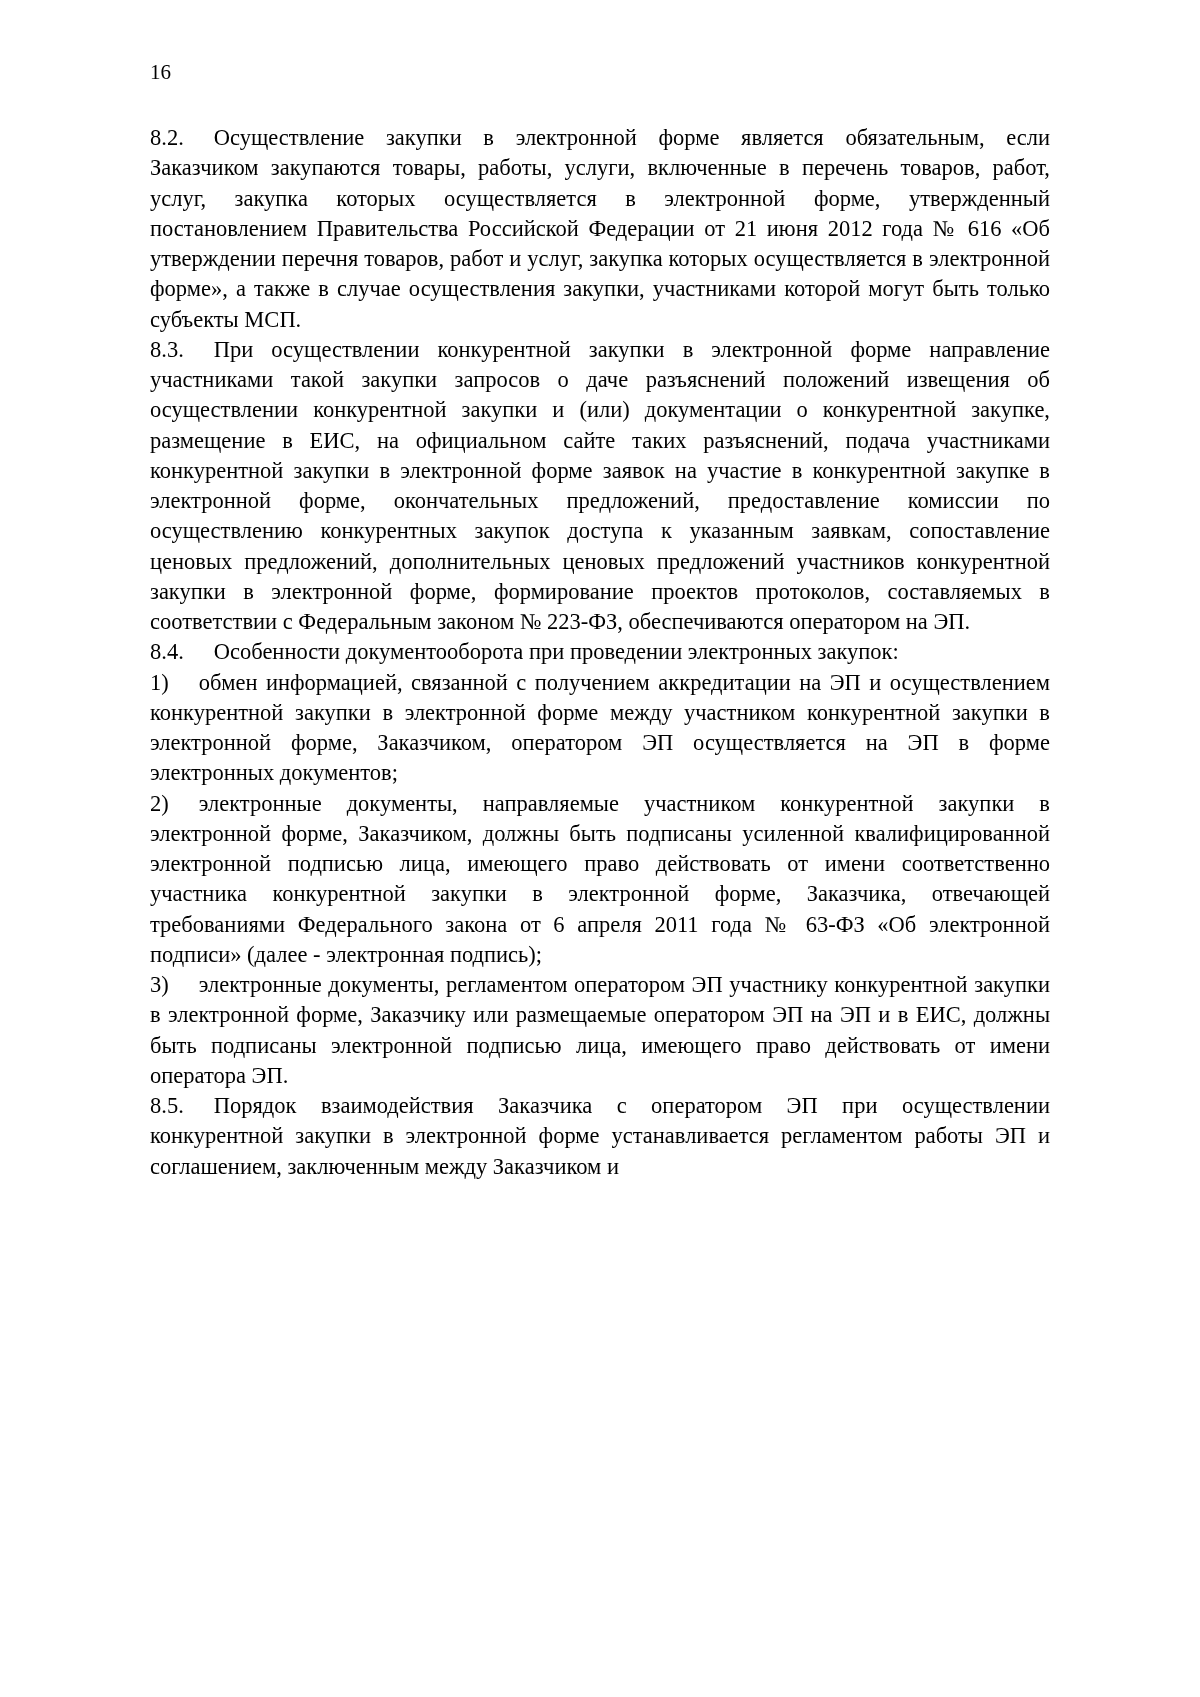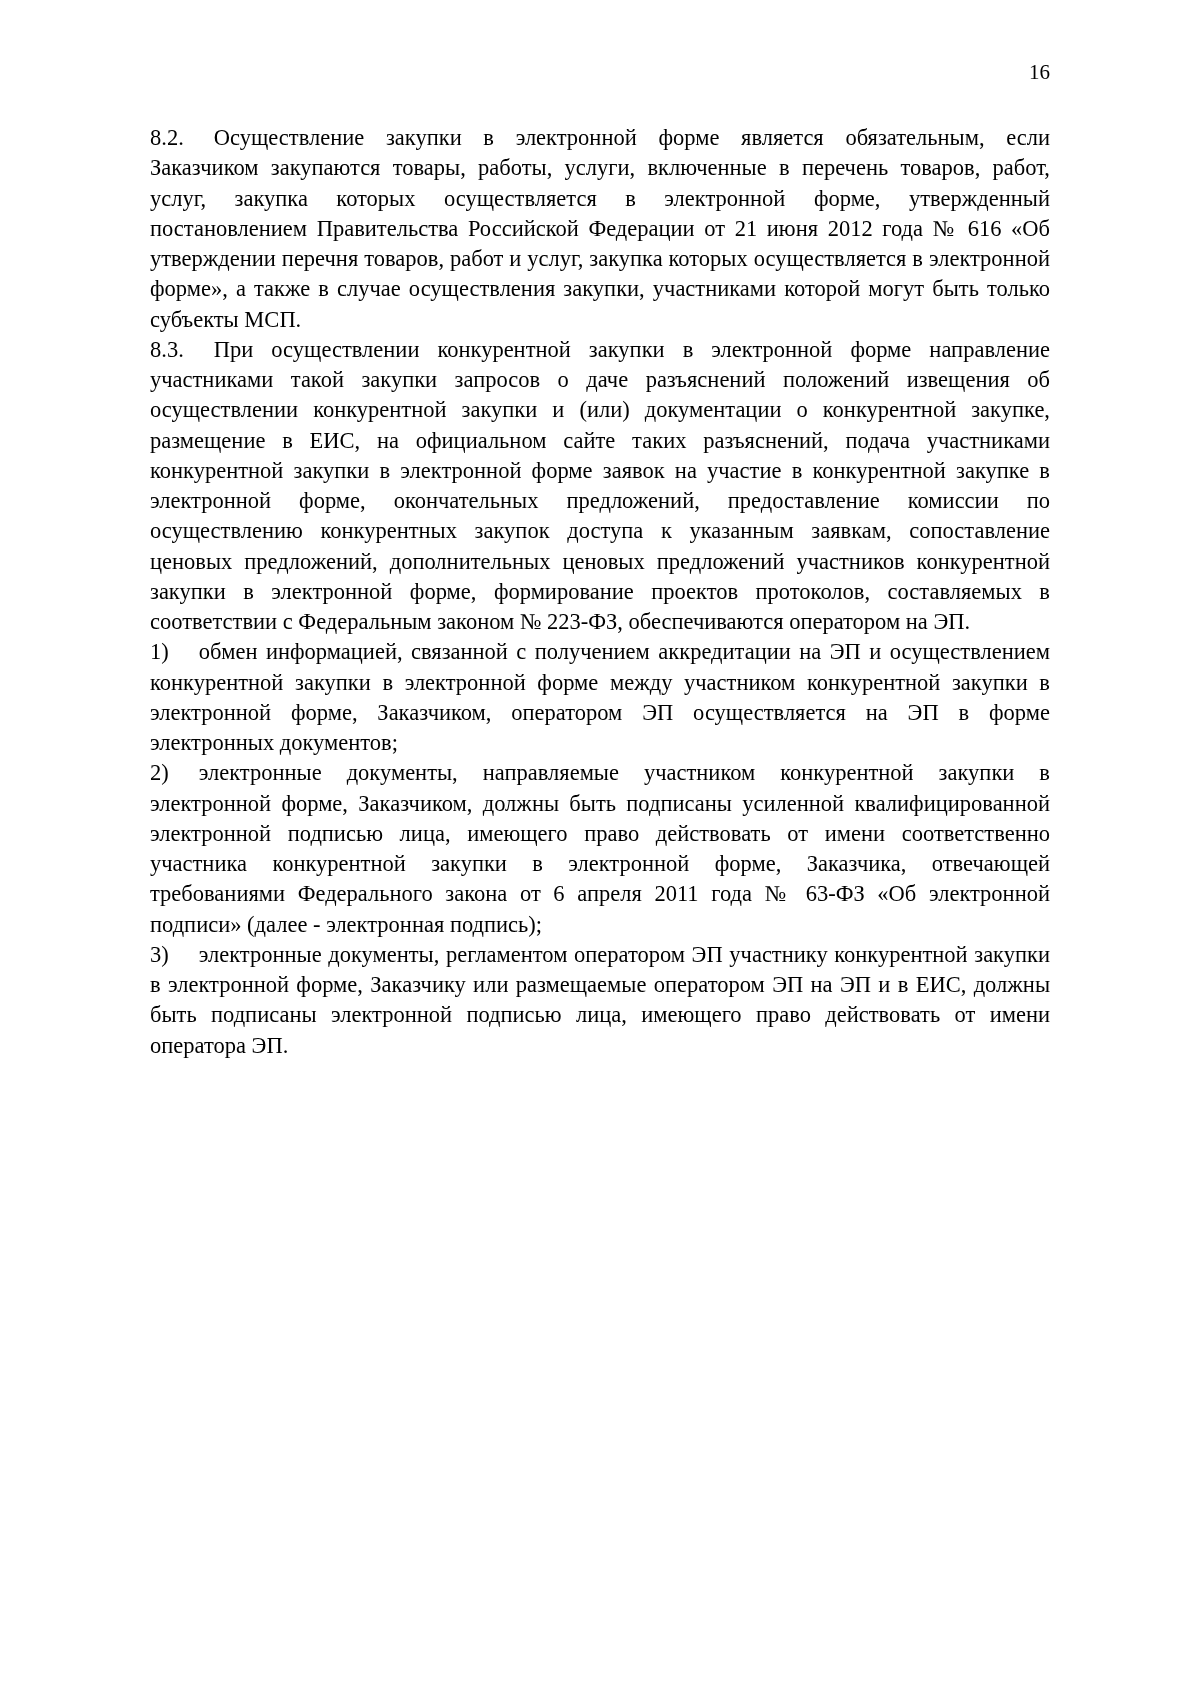--- a/index.html
+++ b/index.html
@@ -11,21 +11,21 @@
     width: 1200px;
     height: 1697px;
     background: #ffffff;
     position: relative;
     box-sizing: border-box;
     padding: 60px 150px 0 150px;
     font-family: "Liberation Serif", "DejaVu Serif", serif;
     color: #000000;
   }
   .page-number {
-    text-align: right;
+    text-align: left;
     font-size: 21px;
     line-height: 1.2;
     margin-bottom: 38px;
     font-family: "Liberation Serif", "DejaVu Serif", serif;
   }
   .doc-body {
     font-size: 22.5px;
     line-height: 1.345;
     text-align: justify;
     text-justify: inter-word;
@@ -53,28 +53,34 @@
 
 
     <p class="para-indent">
       <span>8.2.</span><span class="para-num-gap"></span><span>Осуществление закупки в электронной форме является обязательным, если Заказчиком закупаются товары, работы, услуги, включенные в перечень товаров, работ, услуг, закупка которых осуществляется в электронной форме, утвержденный постановлением Правительства Российской Федерации от 21 июня 2012 года № 616 «Об утверждении перечня товаров, работ и услуг, закупка которых осуществляется в электронной форме», а также в случае осуществления закупки, участниками которой могут быть  только субъекты МСП.</span>
     </p>
 
     <p class="para-indent">
       <span>8.3.</span><span class="para-num-gap"></span><span>При осуществлении конкурентной закупки в электронной форме направление участниками такой закупки запросов о даче разъяснений положений извещения об осуществлении конкурентной закупки и (или) документации о конкурентной закупке, размещение в ЕИС, на официальном сайте таких разъяснений, подача участниками конкурентной закупки в электронной форме заявок на участие в конкурентной закупке в электронной форме, окончательных предложений, предоставление комиссии по осуществлению конкурентных закупок доступа к указанным заявкам, сопоставление ценовых предложений, дополнительных ценовых предложений участников конкурентной закупки в электронной форме, формирование проектов протоколов, составляемых в соответствии с Федеральным законом № 223-ФЗ, обеспечиваются оператором на ЭП.</span>
     </p>
 
+    <p class="para-indent">
+      <span>8.4.</span><span class="para-num-gap"></span><span>Особенности документооборота при проведении электронных закупок:</span>
+    </p>
 
     <p class="para-indent">
       <span>1)</span><span class="para-num-gap"></span><span>обмен информацией, связанной с получением аккредитации на ЭП и осуществлением конкурентной закупки в электронной форме между участником конкурентной закупки в электронной форме, Заказчиком, оператором ЭП осуществляется на ЭП в форме электронных документов;</span>
     </p>
 
     <p class="para-indent">
       <span>2)</span><span class="para-num-gap"></span><span>электронные документы, направляемые участником конкурентной закупки в электронной форме, Заказчиком, должны быть подписаны усиленной квалифицированной электронной подписью лица, имеющего право действовать от имени соответственно участника конкурентной закупки в электронной форме, Заказчика, отвечающей требованиями Федерального закона от 6 апреля 2011 года № 63-ФЗ «Об электронной подписи» (далее - электронная подпись);</span>
     </p>
 
     <p class="para-indent">
       <span>3)</span><span class="para-num-gap"></span><span>электронные документы, регламентом оператором ЭП участнику конкурентной закупки в электронной форме, Заказчику или размещаемые оператором ЭП на ЭП и в ЕИС, должны быть подписаны электронной подписью лица, имеющего право действовать от имени оператора ЭП.</span>
     </p>
 
+    <p class="para-indent">
+      <span>8.5.</span><span class="para-num-gap"></span><span>Порядок взаимодействия Заказчика с оператором ЭП при осуществлении конкурентной закупки в электронной форме устанавливается регламентом работы ЭП и соглашением, заключенным между Заказчиком и</span>
+    </p>
 
   </div>
 </div>
 
 </body></html>

